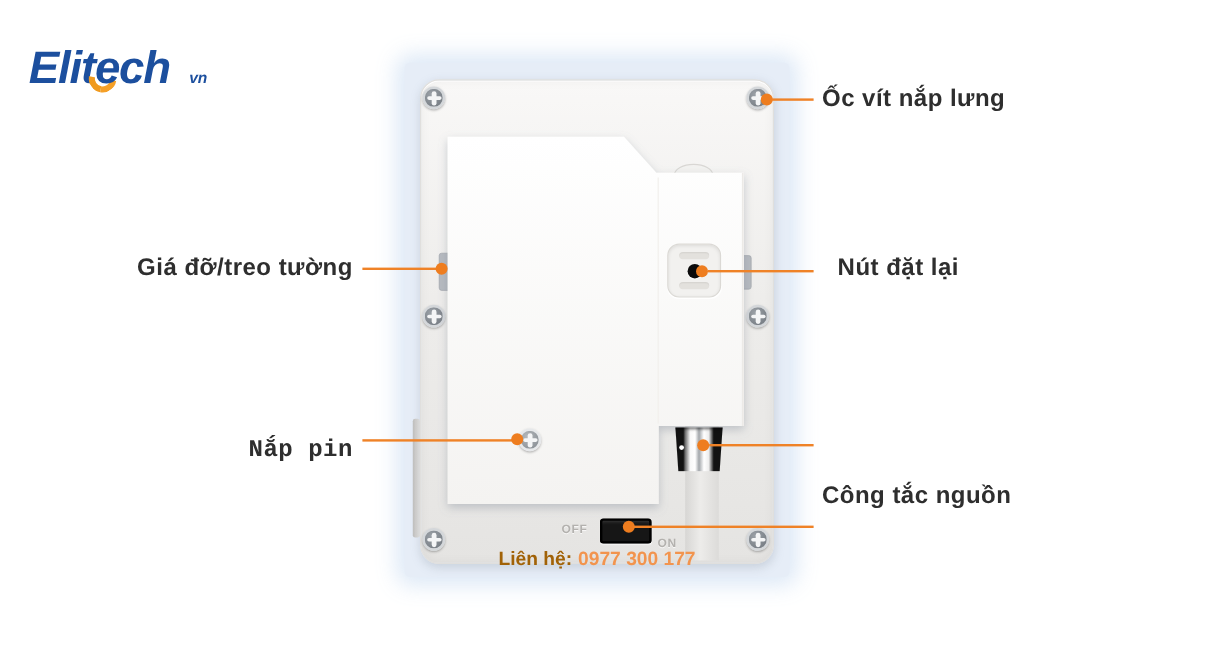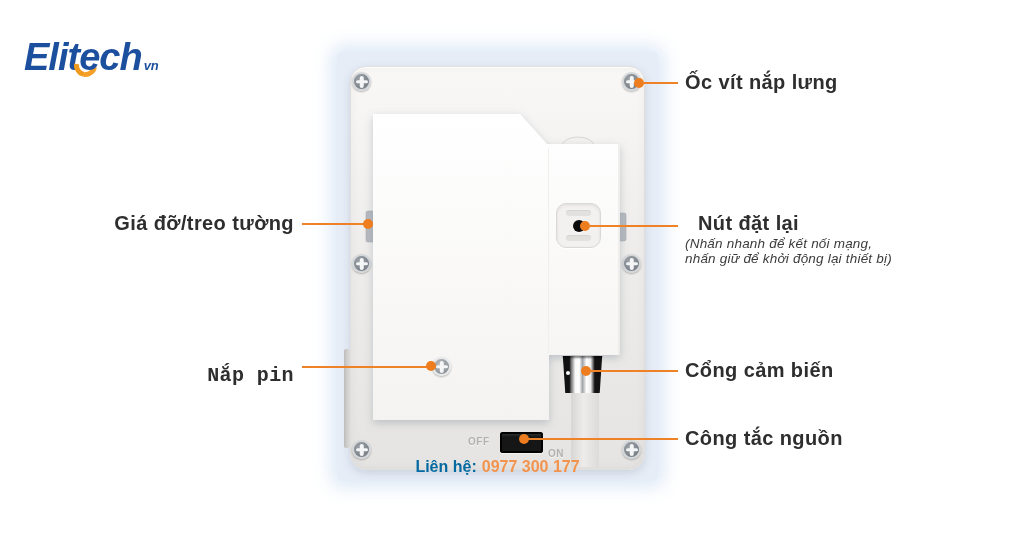--- a/index.html
+++ b/index.html
@@ -14,21 +14,21 @@
     font-style:italic; font-weight:bold; color:#1c4f9e;
     font-size:38px; letter-spacing:-1px; white-space:nowrap;
   }
   .logo .accent{ position:relative; display:inline-block; z-index:1; }
   .logo .accent .swoosh{
     position:absolute; left:-5px; bottom:2px; width:23px; height:23px;
     border:5px solid transparent;
     border-bottom-color:#f5a028; border-left-color:#f09a1e;
     border-radius:50%; transform:rotate(-35deg); z-index:-1;
   }
-  .logo .vn{ font-size:13px; letter-spacing:0; margin-left:2px; }
+  .logo .vn{ font-size:13px; letter-spacing:0; margin-left:16px; }
 
   
   .backdrop{
     position:absolute; left:337px; top:52px; width:321px; height:429px;
     background:#e6edf7; border-radius:5px;
     box-shadow:0 0 18px 6px rgba(214,228,244,.85);
   }
   .seam-rail{
     position:absolute; left:344px; top:349px; width:6px; height:99px;
     background:linear-gradient(90deg,#bfbebc,#e9e8e6); border-radius:2px;
@@ -111,21 +111,21 @@
     position:absolute; left:685px; top:236px; font-size:13.5px; font-style:italic;
     color:#3b3b3b; line-height:15px; letter-spacing:.2px; white-space:nowrap;
   }
   .note span{ display:block; }
 
   
   .contact{
     position:absolute; left:350px; top:458px; width:295px; text-align:center;
     font-size:16px; font-weight:bold; white-space:nowrap;
   }
-  .contact .prefix{ color:#0369a1;margin-top:48px; }
+  .contact .prefix{ color:#a16207;margin-top:48px; }
   .contact .phone{ color:#f2944e; margin-left:5px; }
 </style>
 </head>
 <body>
 
 <div class="stage">
 
   <div class="logo">
     <span>Elit</span><span class="accent"><span class="swoosh"></span><span>e</span></span><span>ch</span><span class="vn">vn</span>
   </div>
@@ -179,34 +179,29 @@
   <div class="pointer" style="left:643px; top:82px; width:35px;"></div>
   <div class="label label--right" style="left:110px; top:212px;">Giá đỡ/treo tường</div>
 
   <div class="label" style="left:685px; top:71px;">Ốc vít nắp lưng</div>
   <div class="pointer" style="left:302px; top:223px; width:62px;"></div>
   <div class="dot" style="left:363px; top:219px;"></div>
 
   <div class="dot" style="left:580px; top:221px;"></div>
   <div class="pointer" style="left:590px; top:225px; width:88px;"></div>
   <div class="label" style="left:685px; top:212px;margin-left:13px;">Nút đặt lại</div>
-  <div class="note">
-    <span>(Nhấn nhanh để kết nối mạng,</span>
-    <span>nhấn giữ để khởi động lại thiết bị)</span>
-  </div>
 
   <div class="label label--right" style="left:110px; top:364px;font-family:Liberation Mono, monospace;">Nắp pin</div>
   <div class="pointer" style="left:302px; top:366px; width:126px;"></div>
   <div class="dot" style="left:426px; top:361px;"></div>
 
   <div class="dot" style="left:581px; top:366px;"></div>
   <div class="pointer" style="left:591px; top:370px; width:87px;"></div>
-  <div class="label" style="left:685px; top:359px;">Cổng cảm biến</div>
 
   <div class="dot" style="left:519px; top:434px;"></div>
   <div class="pointer" style="left:528px; top:438px; width:150px;"></div>
-  <div class="label" style="left:685px; top:427px;">Công tắc nguồn</div>
+  <div class="label" style="left:685px; top:402px;">Công tắc nguồn</div>
 
   <div class="contact">
     <span class="prefix">Liên hệ:</span><span class="phone">0977 300 177</span>
   </div>
 
 </div>
 
 </body></html>

